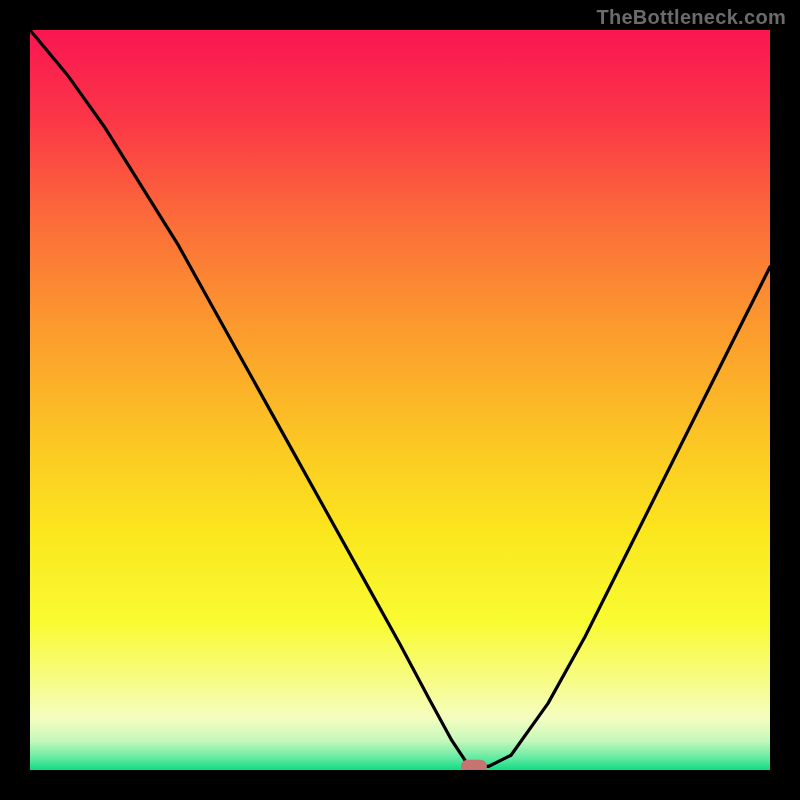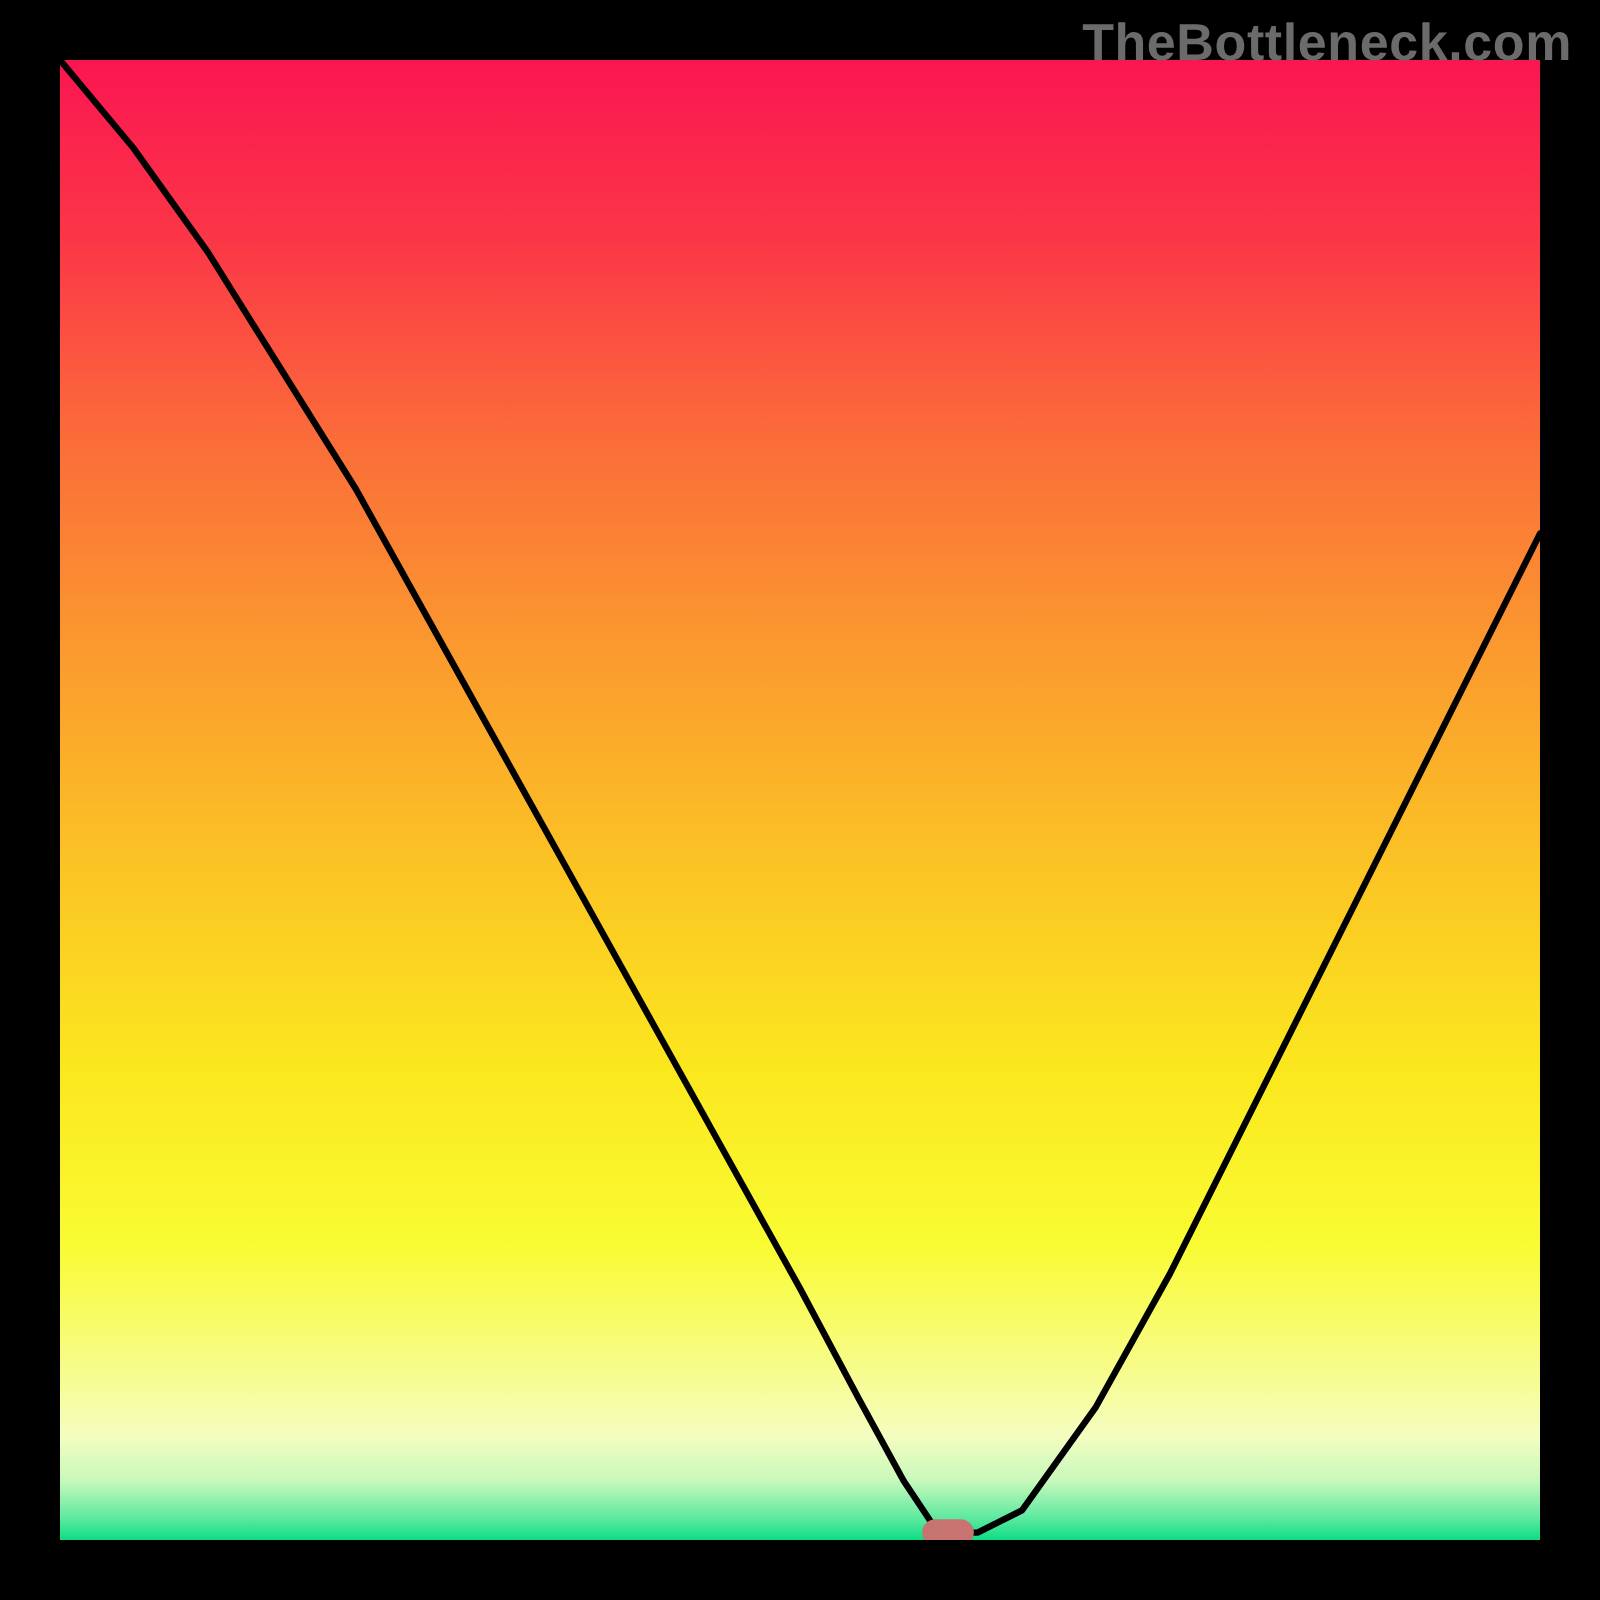--- a/index.html
+++ b/index.html
@@ -11,21 +11,21 @@
   .frame {
     width: 800px;
     height: 800px;
     position: relative;
     background: #000;
   }
   .watermark {
     position: absolute;
     top: 6px;
     right: 14px;
-    font-size: 26px;
+    font-size: 20px;
     font-weight: 600;
     color: #6b6b6b;
     letter-spacing: 0.3px;
     z-index: 3;
   }
   .plot-wrap {
     position: absolute;
     left: 30px;
     top: 30px;
     width: 740px;

